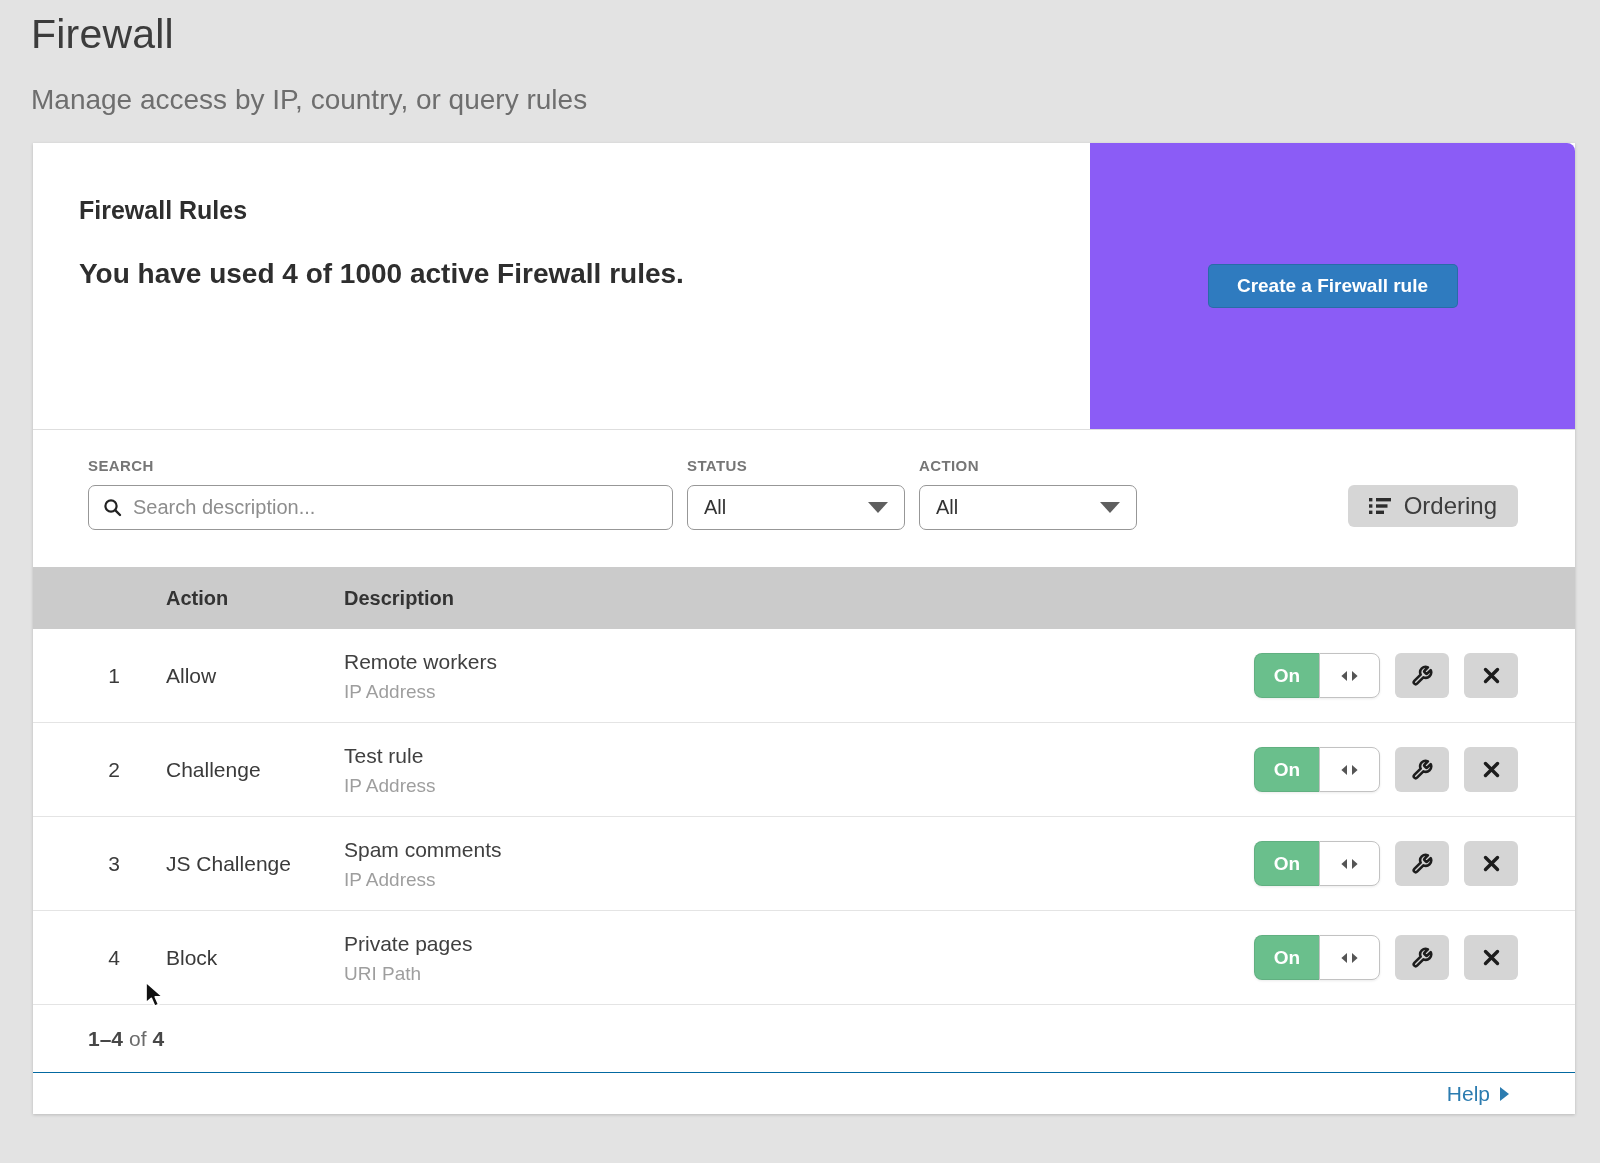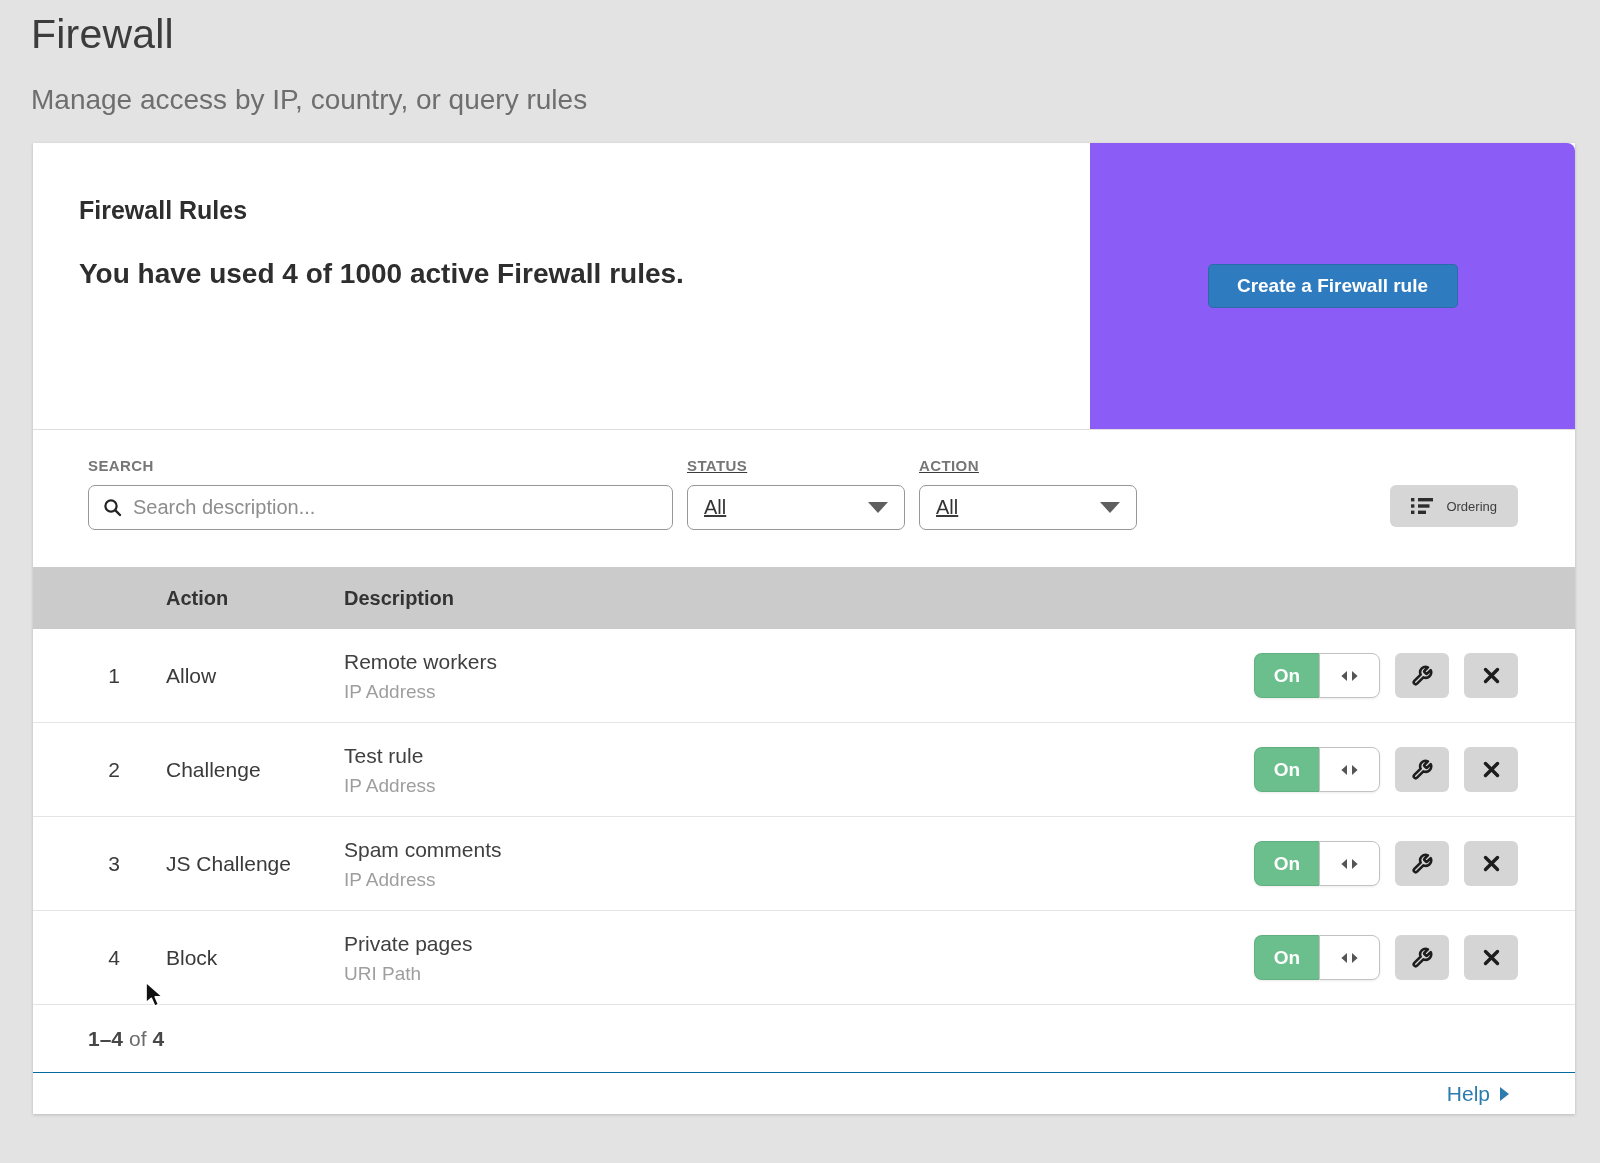--- a/index.html
+++ b/index.html
@@ -53,35 +53,35 @@
   .control {
     height: 45px; background: #fff; border: 1px solid #979797; border-radius: 7px;
   }
   .search-group { width: 585px; }
   .search-box { display: flex; align-items: center; padding: 0 14px; gap: 11px; width: 585px; }
   .search-box input {
     flex: 1; border: none; outline: none; background: transparent;
     font-family: inherit; font-size: 20px; color: #444;
   }
   .search-box input::placeholder { color: #8d8d8d; }
-  .select-group { width: 218px; margin-left: 14px; text-decoration: underline; }
+  .select-group { width: 218px; margin-left: 14px; }
   .select {
     display: flex; align-items: center; justify-content: space-between;
     padding: 0 16px; font-size: 20px; color: #333; cursor: pointer;
   }
   .chevron-down {
     width: 0; height: 0;
     border-left: 10px solid transparent; border-right: 10px solid transparent;
     border-top: 11px solid #5f5f5f;
   }
   .btn-ordering {
     margin-left: auto; margin-top: 28px; height: 42px; padding: 0 21px;
     display: flex; align-items: center; gap: 12px;
     background: #d6d6d6; border: none; border-radius: 6px;
-    font-family: inherit; font-size: 13px; color: #3d3d3d; cursor: pointer;
+    font-family: inherit; font-size: 24px; color: #3d3d3d; cursor: pointer;
   }
 
   
   .thead {
     height: 62px; background: var(--table-header-bg, #cbcbcb);
     display: flex; align-items: center; padding: 0 57px 0 55px;
     font-size: 20px; font-weight: 700; color: #333;
   }
   .col-num { width: 52px; text-align: center; margin-right: 26px; flex-shrink: 0; }
   .col-action { width: 178px; flex-shrink: 0; }

